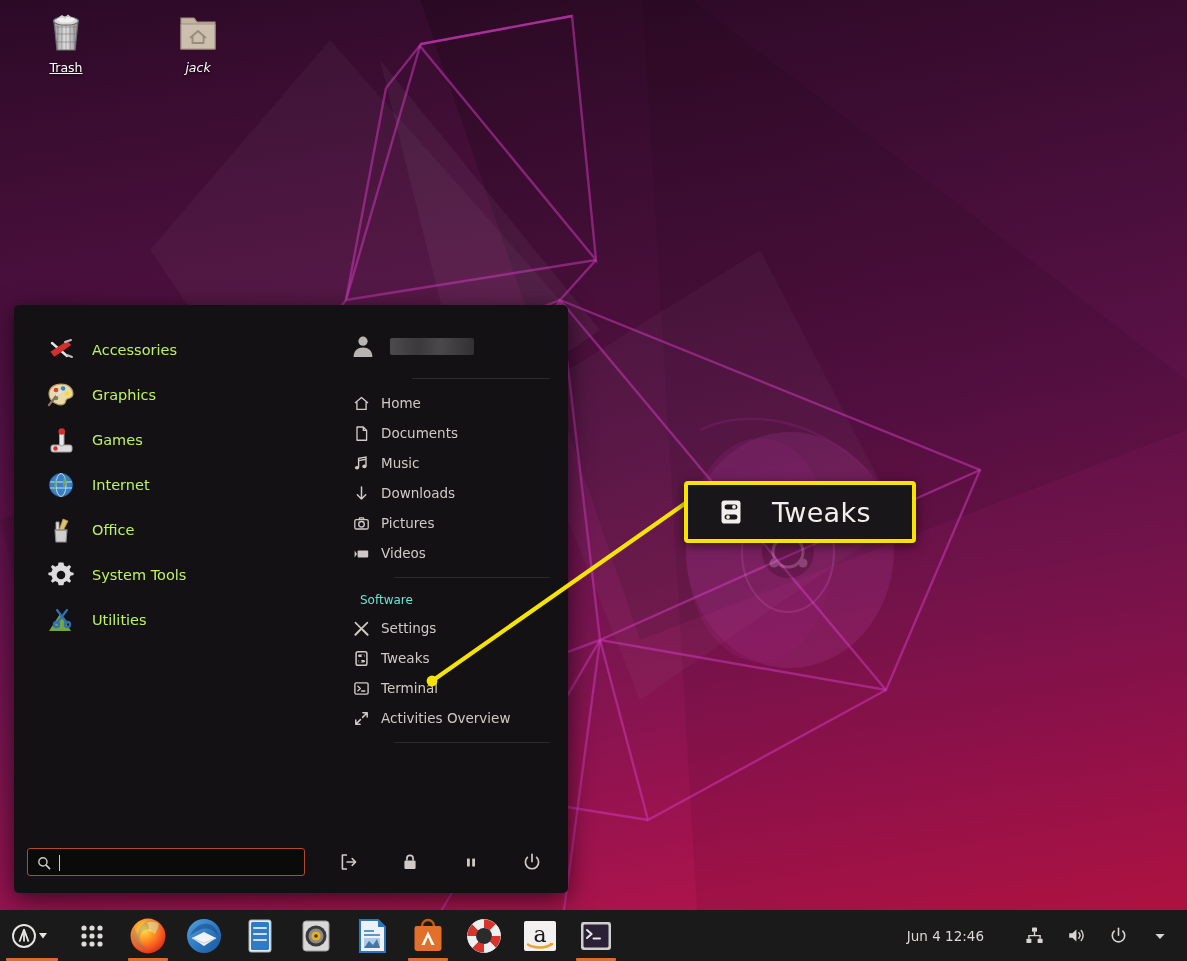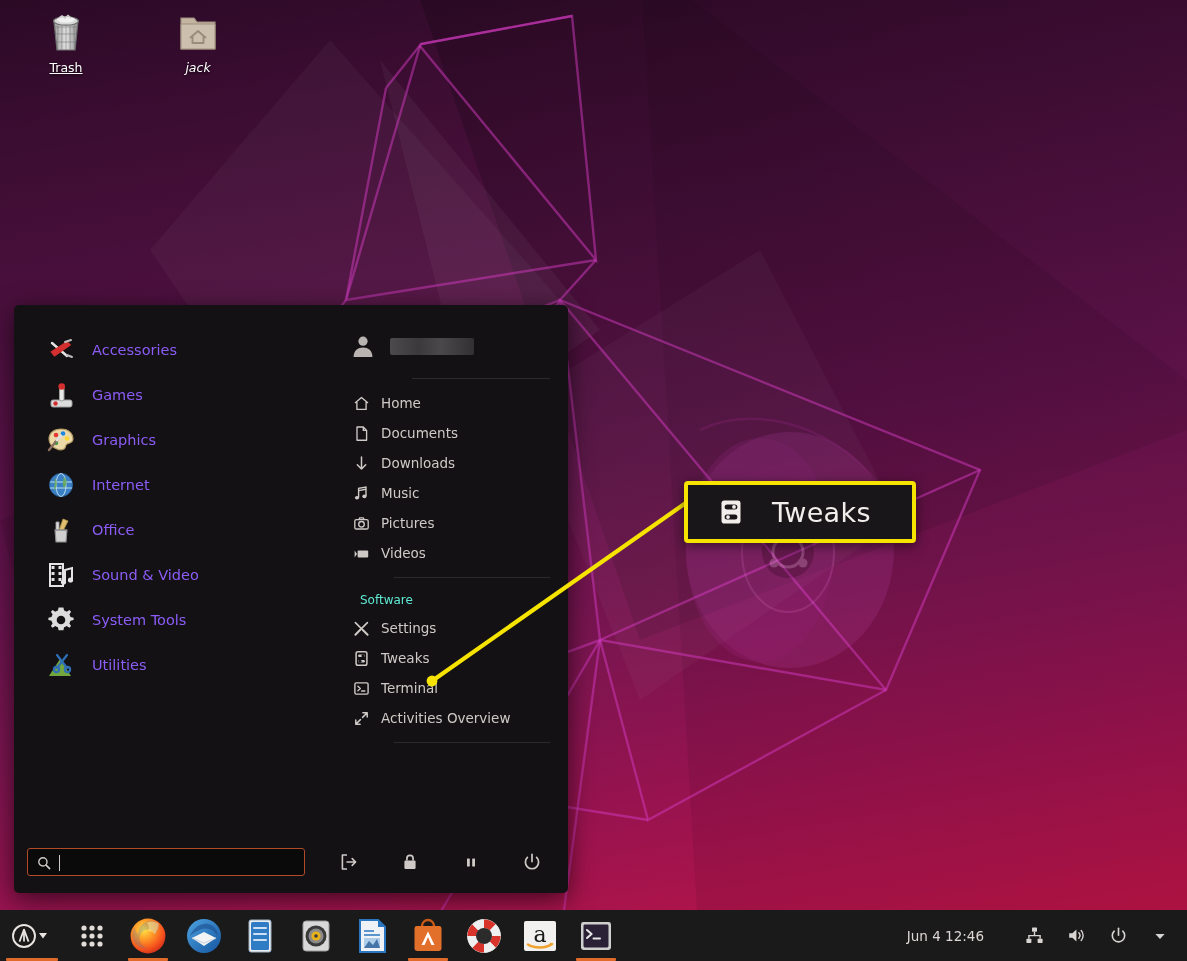--- a/index.html
+++ b/index.html
@@ -38,21 +38,21 @@
     background:#131113; border-radius:5px;
     box-shadow:0 6px 26px rgba(0,0,0,.62);
     overflow:hidden;
   }
   #menu-body { position:absolute; left:0; top:0; right:0; bottom:62px; display:flex; }
 
   
   #category-list { width:318px; padding:22px 0 0 0; }
   .cat-item {
     display:flex; align-items:center; height:45px;
-    padding-left:30px; color:#8b5cf6; font-size:14.5px; cursor:pointer;
+    padding-left:30px; color:#bef264; font-size:14.5px; cursor:pointer;
   }
   .cat-ico { width:34px; height:34px; margin-right:14px; flex:0 0 34px;
              display:flex; align-items:center; justify-content:center; }
 
   
   #right-col { width:236px; padding-top:18px; position:relative; }
   #user-row { display:flex; align-items:center; height:46px; padding-left:18px; }
   #user-avatar { width:26px; height:26px; margin-right:14px; flex:0 0 26px; }
   #user-name-redacted {
     width:84px; height:17px; border-radius:2px;
@@ -238,48 +238,48 @@
                   <path d="M22,21 L27,23"></path>
               </g>
             </svg>
           </span>
           <span>Accessories</span>
         </div>
 
         <div class="cat-item">
           <span class="cat-ico">
             <svg width="32" height="32" viewBox="0 0 32 32">
-              <rect x="6" y="21" width="21" height="7" rx="2" fill="#dcdcdc" stroke="#9e9e9e"></rect>
-              <rect x="14.5" y="7" width="4.5" height="15" rx="2" fill="#e8e8e8" stroke="#9e9e9e"></rect>
-              <circle cx="16.7" cy="7.5" r="3.3" fill="#d32f2f"></circle>
-              <circle cx="10.5" cy="24.5" r="2.2" fill="#d32f2f"></circle>
-            </svg>
-          </span>
-          <span>Games</span>
-        </div>
-
-        <div class="cat-item">
-          <span class="cat-ico">
-            <svg width="32" height="32" viewBox="0 0 32 32">
               <path d="M16,5 C24,5 28,10 28,15 C28,19 24,19 22,20 C20,21 21,24 19,25
                        C17,26 14,26 12,25 C7,23 4,19 4,15 C4,9 9,5 16,5Z" fill="#ecd9a8" stroke="#b49b63" stroke-width="1.1"></path>
               <circle cx="11" cy="11" r="2.3" fill="#e53935"></circle>
               <circle cx="18" cy="9.5" r="2.3" fill="#1e88e5"></circle>
               <circle cx="22" cy="14.5" r="2.3" fill="#fdd835"></circle>
               <circle cx="11" cy="19" r="2.3" fill="#43a047"></circle>
               <path d="M4,26 L13,15" stroke="#8d6e63" stroke-width="2.4" stroke-linecap="round"></path>
               <path d="M12,16 L16,12" stroke="#e0e0e0" stroke-width="2.6" stroke-linecap="round"></path>
             </svg>
           </span>
           <span>Graphics</span>
         </div>
 
         <div class="cat-item">
           <span class="cat-ico">
             <svg width="32" height="32" viewBox="0 0 32 32">
+              <rect x="6" y="21" width="21" height="7" rx="2" fill="#dcdcdc" stroke="#9e9e9e"></rect>
+              <rect x="14.5" y="7" width="4.5" height="15" rx="2" fill="#e8e8e8" stroke="#9e9e9e"></rect>
+              <circle cx="16.7" cy="7.5" r="3.3" fill="#d32f2f"></circle>
+              <circle cx="10.5" cy="24.5" r="2.2" fill="#d32f2f"></circle>
+            </svg>
+          </span>
+          <span>Games</span>
+        </div>
+
+        <div class="cat-item">
+          <span class="cat-ico">
+            <svg width="32" height="32" viewBox="0 0 32 32">
               <circle cx="16" cy="16" r="11.5" fill="#3b7fc4" stroke="#2a5f97"></circle>
               <ellipse cx="16" cy="16" rx="5" ry="11.5" fill="none" stroke="#bfe0f5" stroke-width="1"></ellipse>
               <path d="M5,13 H27 M5,19 H27" stroke="#bfe0f5" stroke-width="1" fill="none"></path>
               <path d="M10,9 C13,12 12,18 9,22" fill="#6aab57" opacity=".85"></path>
               <path d="M19,8 C23,11 22,16 19,19 C17,17 18,11 19,8Z" fill="#6aab57" opacity=".85"></path>
             </svg>
           </span>
           <span>Internet</span>
         </div>
 
@@ -288,39 +288,20 @@
             <svg width="32" height="32" viewBox="0 0 32 32">
               <path d="M18,5 L23,7 L15,23 L12,22 Z" fill="#e0c070" stroke="#a98f49" stroke-width=".9"></path>
               <path d="M11,8 L14,8 L14,21 L11,21 Z" fill="#dcdcdc" stroke="#9e9e9e" stroke-width=".9"></path>
               <path d="M10,16 L22,16 L21,28 L11,28 Z" fill="#cfcfcf" stroke="#8d8d8d" stroke-width="1.1"></path>
               <path d="M10,16 L22,16" stroke="#8d8d8d" stroke-width="1.1"></path>
             </svg>
           </span>
           <span>Office</span>
         </div>
 
-        <div class="cat-item">
-          <span class="cat-ico">
-            <svg width="32" height="32" viewBox="0 0 32 32">
-              <rect x="5" y="5" width="13" height="22" fill="none" stroke="#e4e4e4" stroke-width="2"></rect>
-              <g fill="#e4e4e4">
-                <rect x="6.5" y="7" width="3" height="3"></rect>
-                  <rect x="6.5" y="13" width="3" height="3"></rect>
-                <rect x="6.5" y="19" width="3" height="3"></rect>
-                <rect x="13.5" y="7" width="3" height="3"></rect>
-                  <rect x="13.5" y="13" width="3" height="3"></rect>
-                <rect x="13.5" y="19" width="3" height="3"></rect>
-              </g>
-              <path d="M20,22 V11 L27,9 V20" fill="none" stroke="#e4e4e4" stroke-width="2"></path>
-              <circle cx="18.5" cy="23" r="2.6" fill="#e4e4e4"></circle>
-              <circle cx="25.5" cy="21" r="2.6" fill="#e4e4e4"></circle>
-            </svg>
-          </span>
-          <span>Sound &amp; Video</span>
-        </div>
 
         <div class="cat-item">
           <span class="cat-ico">
             <svg width="32" height="32" viewBox="0 0 32 32">
               <path fill="#dcdcdc" d="M16,3.5 l2.4,0 l.7,3.1 a9.6,9.6 0 0 1 2.6,1.1 l2.7,-1.7 l1.7,1.7 l-1.7,2.7
                 a9.6,9.6 0 0 1 1.1,2.6 l3.1,.7 l0,2.4 l-3.1,.7 a9.6,9.6 0 0 1 -1.1,2.6 l1.7,2.7 l-1.7,1.7
                 l-2.7,-1.7 a9.6,9.6 0 0 1 -2.6,1.1 l-.7,3.1 l-2.4,0 l-2.4,0 l-.7,-3.1 a9.6,9.6 0 0 1 -2.6,-1.1
                 l-2.7,1.7 l-1.7,-1.7 l1.7,-2.7 a9.6,9.6 0 0 1 -1.1,-2.6 l-3.1,-.7 l0,-2.4 l3.1,-.7
                 a9.6,9.6 0 0 1 1.1,-2.6 l-1.7,-2.7 l1.7,-1.7 l2.7,1.7 a9.6,9.6 0 0 1 2.6,-1.1 l.7,-3.1 Z"></path>
               <circle cx="16" cy="16" r="4.3" fill="#131113"></circle>
@@ -374,36 +355,36 @@
             <svg width="17" height="17" viewBox="0 0 17 17">
               <path d="M4,2 L10.3,2 L13.6,5.4 L13.6,15.2 L4,15.2 Z M10.3,2 L10.3,5.4 L13.6,5.4" fill="none" stroke="#cfcac7" stroke-width="1.35" stroke-linejoin="round"></path>
             </svg>
           </span>
           <span>Documents</span>
         </div>
 
         <div class="place-item">
           <span class="place-ico">
             <svg width="17" height="17" viewBox="0 0 17 17">
-              <path d="M8.5,2 L8.5,14 M4.3,9.8 L8.5,14 L12.7,9.8" fill="none" stroke="#cfcac7" stroke-width="1.5" stroke-linecap="round" stroke-linejoin="round"></path>
-            </svg>
-          </span>
-          <span>Downloads</span>
-        </div>
-
-        <div class="place-item">
-          <span class="place-ico">
-            <svg width="17" height="17" viewBox="0 0 17 17">
               <path d="M5.6,12.4 L5.6,3.4 L13,2 L13,11" fill="none" stroke="#cfcac7" stroke-width="1.4"></path>
               <path d="M5.6,5.6 L13,4.2" stroke="#cfcac7" stroke-width="1.4"></path>
               <ellipse cx="4" cy="12.8" rx="2.1" ry="1.8" fill="#cfcac7"></ellipse>
               <ellipse cx="11.4" cy="11.4" rx="2.1" ry="1.8" fill="#cfcac7"></ellipse>
             </svg>
           </span>
           <span>Music</span>
+        </div>
+
+        <div class="place-item">
+          <span class="place-ico">
+            <svg width="17" height="17" viewBox="0 0 17 17">
+              <path d="M8.5,2 L8.5,14 M4.3,9.8 L8.5,14 L12.7,9.8" fill="none" stroke="#cfcac7" stroke-width="1.5" stroke-linecap="round" stroke-linejoin="round"></path>
+            </svg>
+          </span>
+          <span>Downloads</span>
         </div>
 
         <div class="place-item">
           <span class="place-ico">
             <svg width="17" height="17" viewBox="0 0 17 17">
               <rect x="1.8" y="4.6" width="13.4" height="9.4" rx="1.6" fill="none" stroke="#cfcac7" stroke-width="1.35"></rect>
               <path d="M5.8,4.6 L6.8,2.8 L10.2,2.8 L11.2,4.6" fill="none" stroke="#cfcac7" stroke-width="1.35"></path>
               <circle cx="8.5" cy="9.3" r="2.8" fill="none" stroke="#cfcac7" stroke-width="1.35"></circle>
             </svg>
           </span>

